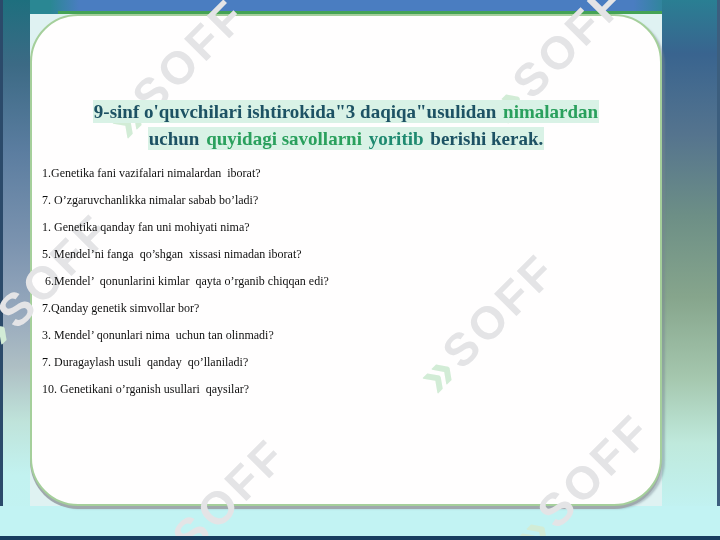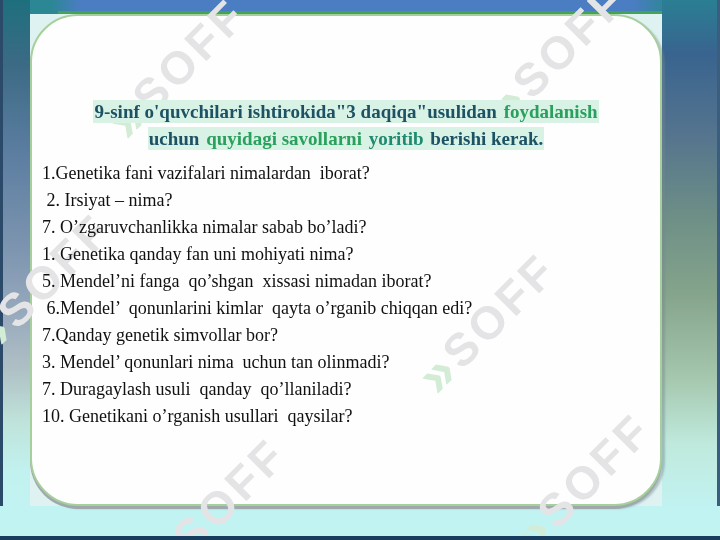--- a/index.html
+++ b/index.html
@@ -35,21 +35,21 @@
 
   
   .content{position:absolute;left:30px;top:14px;width:632px;height:492px;z-index:3;box-sizing:border-box;padding:84px 4px 0 4px;}
   .title{text-align:center;}
   .title-line{font-weight:bold;font-size:19px;line-height:27px;white-space:nowrap;}
   .title-line span{background:var(--title-highlight);padding:1px 1px;}
   .seg-dark{color:var(--title-dark);}
   .seg-green{color:var(--title-green);}
   .seg-teal{color:var(--title-teal);}
   .questions{margin-top:8px;padding-left:8px;}
-  .q-line{font-size:18px;line-height:27px;color:var(--body-text);white-space:pre-wrap;}
+  .q-line{font-size:12px;line-height:27px;color:var(--body-text);white-space:pre-wrap;}
 </style>
 </head>
 <body>
 
 <div class="stage">
 
   <div class="band-top"></div>
   <div class="strip-left"></div>
   <div class="strip-right"></div>
   <div class="strip-bottom"></div>
@@ -76,26 +76,25 @@
     <span class="glyph">»</span>
     <span class="txt">SOFF</span>
   </div>
   <div class="wm" style="left:495px;top:455px;">
     <span class="glyph">»</span>
     <span class="txt">SOFF</span>
   </div>
 
   <div class="content">
     <div class="title">
-        <div class="title-line"><span class="seg-dark">9-sinf o'quvchilari ishtirokida"3 daqiqa"usulidan</span><span class="seg-green"> foydalanish</span></div>
+        <div class="title-line"><span class="seg-dark">9-sinf o'quvchilari ishtirokida"3 daqiqa"usulidan</span><span class="seg-green"> nimalardan</span></div>
         <div class="title-line"><span class="seg-dark">uchun </span><span class="seg-green">quyidagi  savollarni </span><span class="seg-teal">yoritib </span><span class="seg-dark">berishi  kerak.</span></div>
       </div>
     <div class="questions">
         <div class="q-line">1.Genetika fani vazifalari nimalardan  iborat?</div>
-        <div class="q-line"> 2. Irsiyat – nima?</div>
         <div class="q-line">7. O’zgaruvchanlikka nimalar sabab bo’ladi?</div>
         <div class="q-line">1. Genetika qanday fan uni mohiyati nima?</div>
         <div class="q-line">5. Mendel’ni fanga  qo’shgan  xissasi nimadan iborat?</div>
         <div class="q-line"> 6.Mendel’  qonunlarini kimlar  qayta o’rganib chiqqan edi?</div>
         <div class="q-line">7.Qanday genetik simvollar bor?</div>
         <div class="q-line">3. Mendel’ qonunlari nima  uchun tan olinmadi?</div>
         <div class="q-line">7. Duragaylash usuli  qanday  qo’llaniladi?</div>
         <div class="q-line">10. Genetikani o’rganish usullari  qaysilar?</div>
       </div>
   </div>

